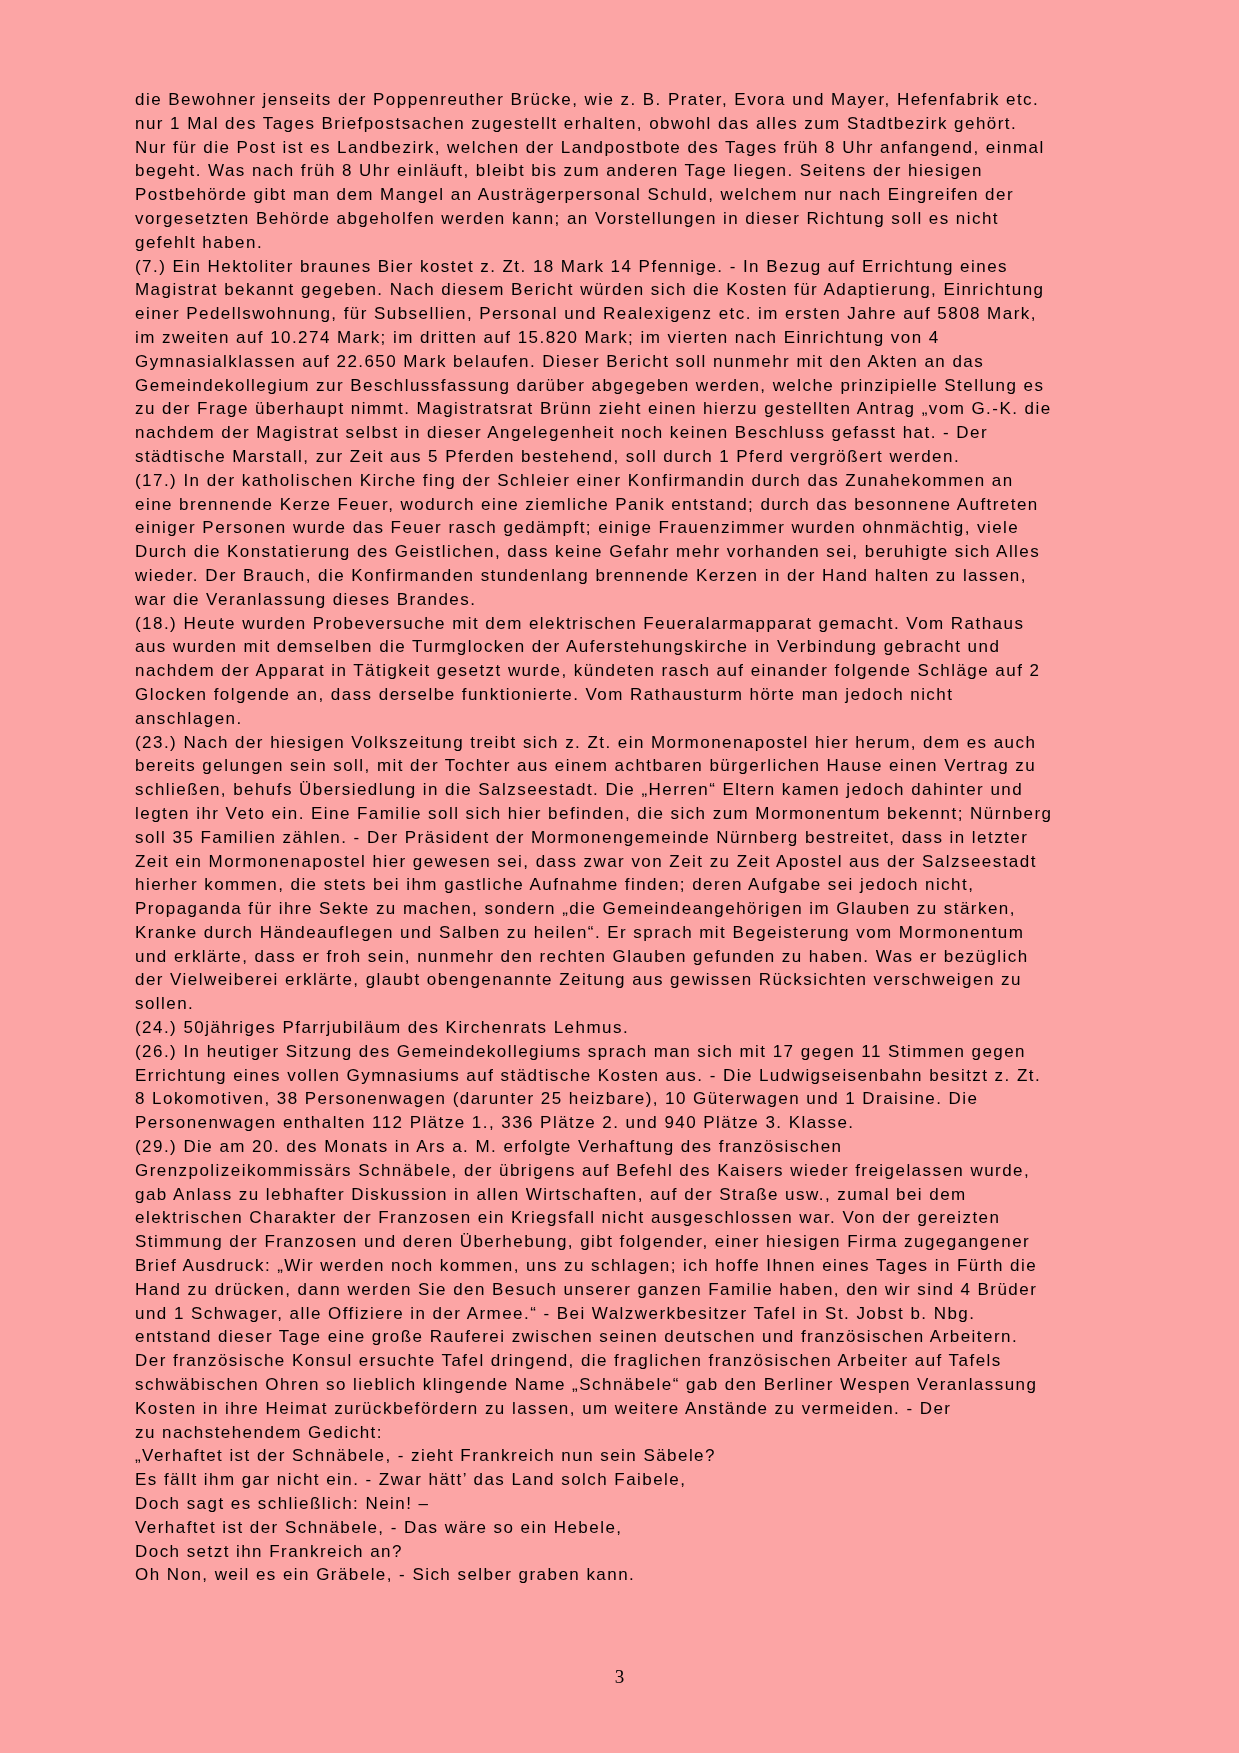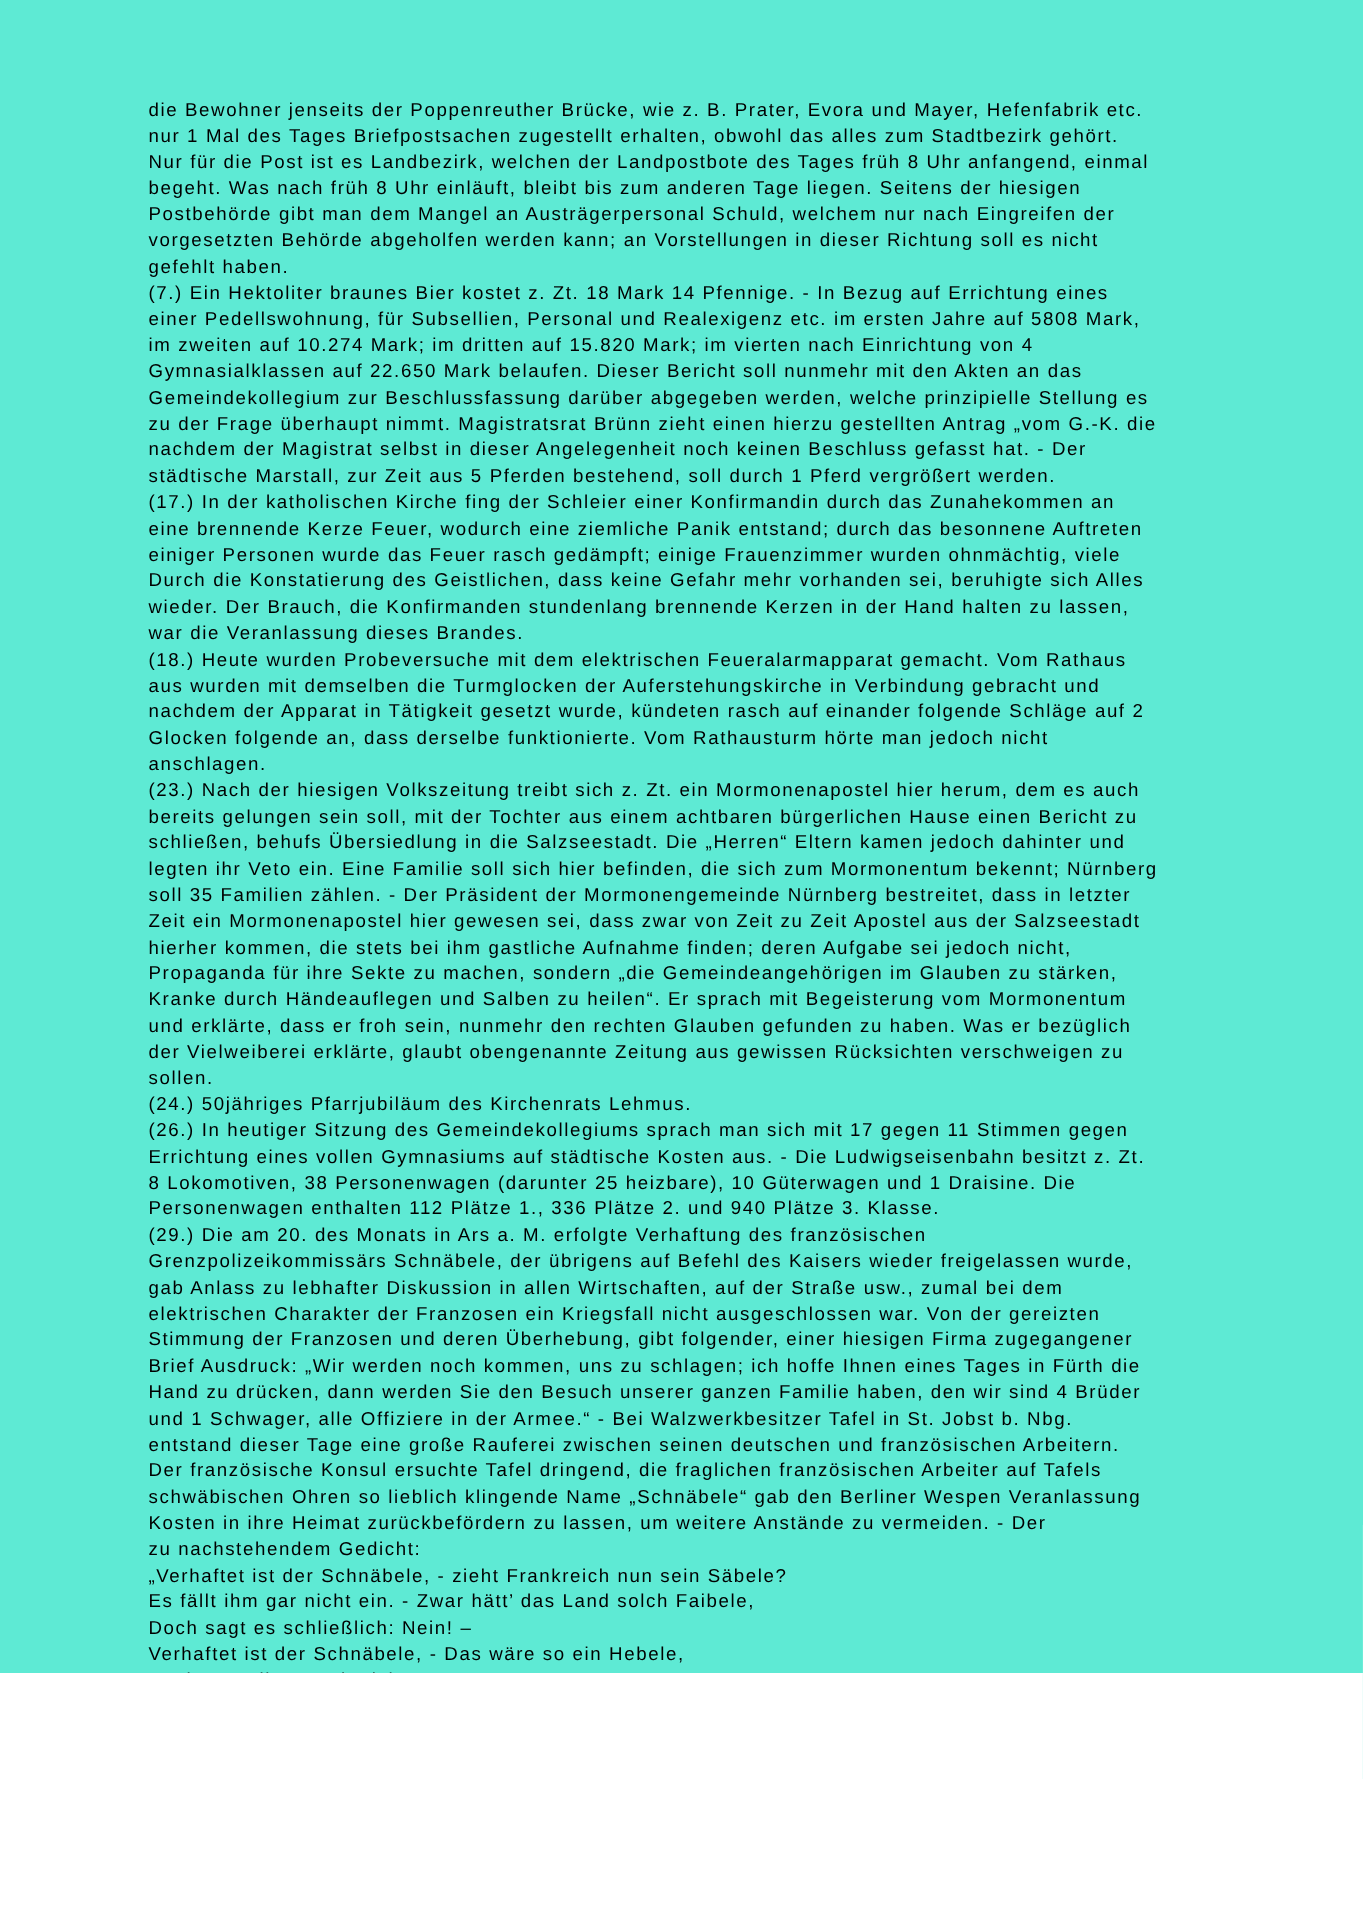--- a/index.html
+++ b/index.html
@@ -3,22 +3,22 @@
 <meta charset="utf-8">
 <style>
   html, body {
     margin: 0;
     padding: 0;
     background: #ffffff;
   }
   .page {
     position: relative;
     width: 1239px;
-    height: 1521px;
-    background: #5eead4;
+    height: 1753px;
+    background: #fca5a5;
     overflow: hidden;
     font-family: "Liberation Sans", "DejaVu Sans", sans-serif;
     color: #000000;
     text-decoration: underline;
   }
   .text-block {
     position: absolute;
     left: 135px;
     top: 88px;
     width: 1040px;
@@ -49,40 +49,41 @@
 <div class="page">
   <div class="text-block" id="text-block">
       <div class="line">die Bewohner jenseits der Poppenreuther Brücke, wie z. B. Prater, Evora und Mayer, Hefenfabrik etc.</div>
       <div class="line">nur 1 Mal des Tages Briefpostsachen zugestellt erhalten, obwohl das alles zum Stadtbezirk gehört.</div>
       <div class="line">Nur für die Post ist es Landbezirk, welchen der Landpostbote des Tages früh 8 Uhr anfangend, einmal</div>
       <div class="line">begeht. Was nach früh 8 Uhr einläuft, bleibt bis zum anderen Tage liegen. Seitens der hiesigen</div>
       <div class="line">Postbehörde gibt man dem Mangel an Austrägerpersonal Schuld, welchem nur nach Eingreifen der</div>
       <div class="line">vorgesetzten Behörde abgeholfen werden kann; an Vorstellungen in dieser Richtung soll es nicht</div>
       <div class="line">gefehlt haben.</div>
       <div class="line">(7.) Ein Hektoliter braunes Bier kostet z. Zt. 18 Mark 14 Pfennige. - In Bezug auf Errichtung eines</div>
+      <div class="line">Magistrat bekannt gegeben. Nach diesem Bericht würden sich die Kosten für Adaptierung, Einrichtung</div>
       <div class="line">einer Pedellswohnung, für Subsellien, Personal und Realexigenz etc. im ersten Jahre auf 5808 Mark,</div>
       <div class="line">im zweiten auf 10.274 Mark; im dritten auf 15.820 Mark; im vierten nach Einrichtung von 4</div>
       <div class="line">Gymnasialklassen auf 22.650 Mark belaufen. Dieser Bericht soll nunmehr mit den Akten an das</div>
       <div class="line">Gemeindekollegium zur Beschlussfassung darüber abgegeben werden, welche prinzipielle Stellung es</div>
       <div class="line">zu der Frage überhaupt nimmt. Magistratsrat Brünn zieht einen hierzu gestellten Antrag „vom G.-K. die</div>
       <div class="line">nachdem der Magistrat selbst in dieser Angelegenheit noch keinen Beschluss gefasst hat. - Der</div>
       <div class="line">städtische Marstall, zur Zeit aus 5 Pferden bestehend, soll durch 1 Pferd vergrößert werden.</div>
       <div class="line">(17.) In der katholischen Kirche fing der Schleier einer Konfirmandin durch das Zunahekommen an</div>
       <div class="line">eine brennende Kerze Feuer, wodurch eine ziemliche Panik entstand; durch das besonnene Auftreten</div>
       <div class="line">einiger Personen wurde das Feuer rasch gedämpft; einige Frauenzimmer wurden ohnmächtig, viele</div>
       <div class="line">Durch die Konstatierung des Geistlichen, dass keine Gefahr mehr vorhanden sei, beruhigte sich Alles</div>
       <div class="line">wieder. Der Brauch, die Konfirmanden stundenlang brennende Kerzen in der Hand halten zu lassen,</div>
       <div class="line">war die Veranlassung dieses Brandes.</div>
       <div class="line">(18.) Heute wurden Probeversuche mit dem elektrischen Feueralarmapparat gemacht. Vom Rathaus</div>
       <div class="line">aus wurden mit demselben die Turmglocken der Auferstehungskirche in Verbindung gebracht und</div>
       <div class="line">nachdem der Apparat in Tätigkeit gesetzt wurde, kündeten rasch auf einander folgende Schläge auf 2</div>
       <div class="line">Glocken folgende an, dass derselbe funktionierte. Vom Rathausturm hörte man jedoch nicht</div>
       <div class="line">anschlagen.</div>
       <div class="line">(23.) Nach der hiesigen Volkszeitung treibt sich z. Zt. ein Mormonenapostel hier herum, dem es auch</div>
-      <div class="line">bereits gelungen sein soll, mit der Tochter aus einem achtbaren bürgerlichen Hause einen Bericht zu</div>
+      <div class="line">bereits gelungen sein soll, mit der Tochter aus einem achtbaren bürgerlichen Hause einen Vertrag zu</div>
       <div class="line">schließen, behufs Übersiedlung in die Salzseestadt. Die „Herren“ Eltern kamen jedoch dahinter und</div>
       <div class="line">legten ihr Veto ein. Eine Familie soll sich hier befinden, die sich zum Mormonentum bekennt; Nürnberg</div>
       <div class="line">soll 35 Familien zählen. - Der Präsident der Mormonengemeinde Nürnberg bestreitet, dass in letzter</div>
       <div class="line">Zeit ein Mormonenapostel hier gewesen sei, dass zwar von Zeit zu Zeit Apostel aus der Salzseestadt</div>
       <div class="line">hierher kommen, die stets bei ihm gastliche Aufnahme finden; deren Aufgabe sei jedoch nicht,</div>
       <div class="line">Propaganda für ihre Sekte zu machen, sondern „die Gemeindeangehörigen im Glauben zu stärken,</div>
       <div class="line">Kranke durch Händeauflegen und Salben zu heilen“. Er sprach mit Begeisterung vom Mormonentum</div>
       <div class="line">und erklärte, dass er froh sein, nunmehr den rechten Glauben gefunden zu haben. Was er bezüglich</div>
       <div class="line">der Vielweiberei erklärte, glaubt obengenannte Zeitung aus gewissen Rücksichten verschweigen zu</div>
       <div class="line">sollen.</div>

